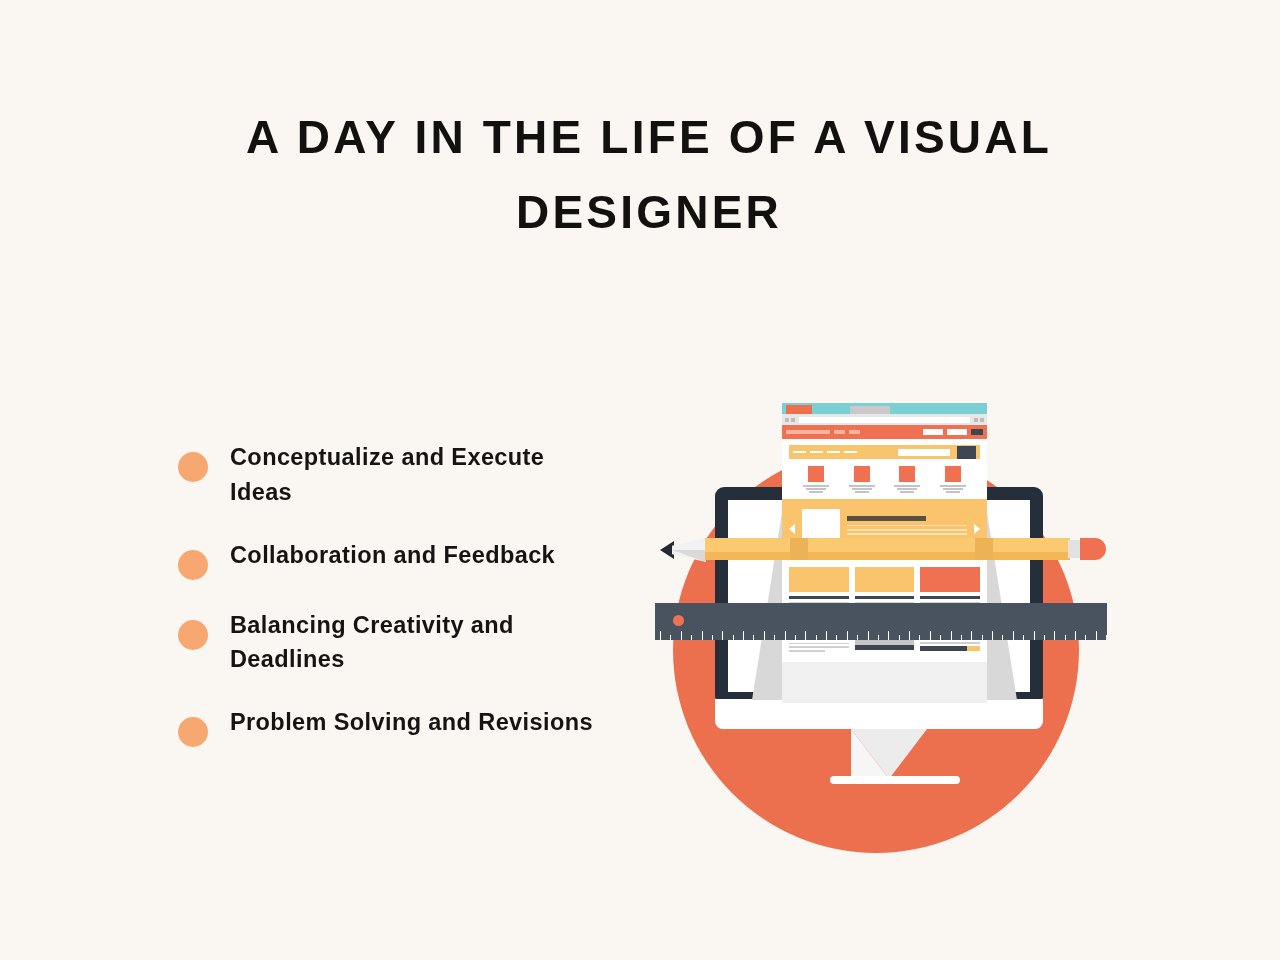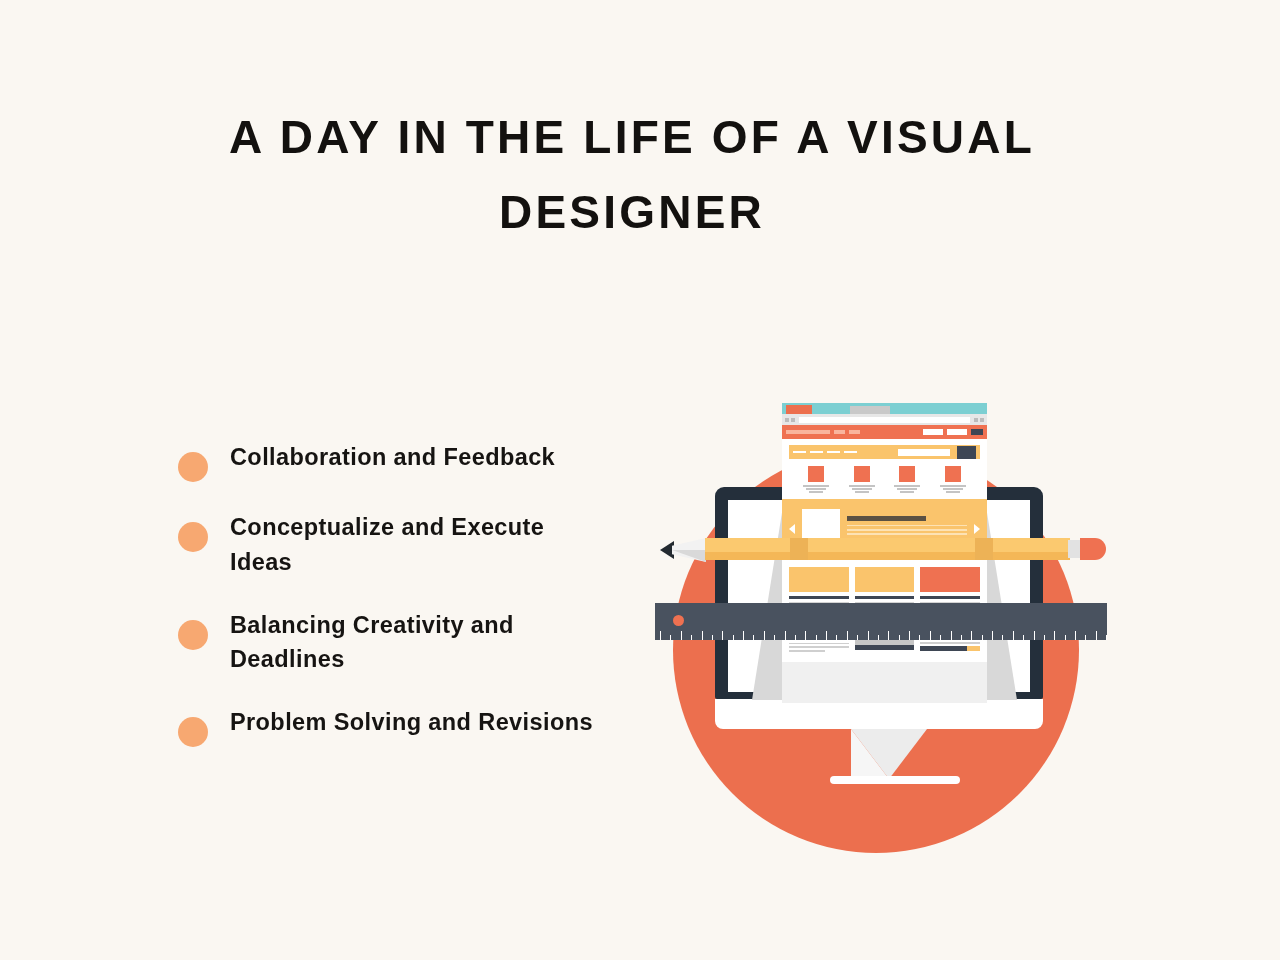--- a/index.html
+++ b/index.html
@@ -16,21 +16,21 @@
   .slide {
     position: relative;
     width: 1280px;
     height: 960px;
   }
 
   
   .title {
     position: absolute;
     top: 100px;
-    left: 142px;
+    left: 159px;
     width: 980px;
     text-align: center;
     font-size: 46px;
     line-height: 1.62;
     font-weight: 700;
     letter-spacing: 3.2px;
     color: #13110f;
     text-transform: uppercase;
   }
 
@@ -398,26 +398,26 @@
 <body>
 
 <div class="slide">
 
   <div class="title">A DAY IN THE LIFE OF A VISUAL DESIGNER</div>
 
   <div class="bullets">
 
     <div class="bullet-row">
       <div class="bullet-dot"></div>
-      <div class="bullet-text">Collaboration and Feedback</div>
+      <div class="bullet-text">Conceptualize and Execute Ideas</div>
     </div>
 
     <div class="bullet-row">
       <div class="bullet-dot"></div>
-      <div class="bullet-text">Conceptualize and Execute Ideas</div>
+      <div class="bullet-text">Collaboration and Feedback</div>
     </div>
 
     <div class="bullet-row">
       <div class="bullet-dot"></div>
       <div class="bullet-text">Balancing Creativity and Deadlines</div>
     </div>
 
     <div class="bullet-row">
       <div class="bullet-dot"></div>
       <div class="bullet-text">Problem Solving and Revisions</div>

